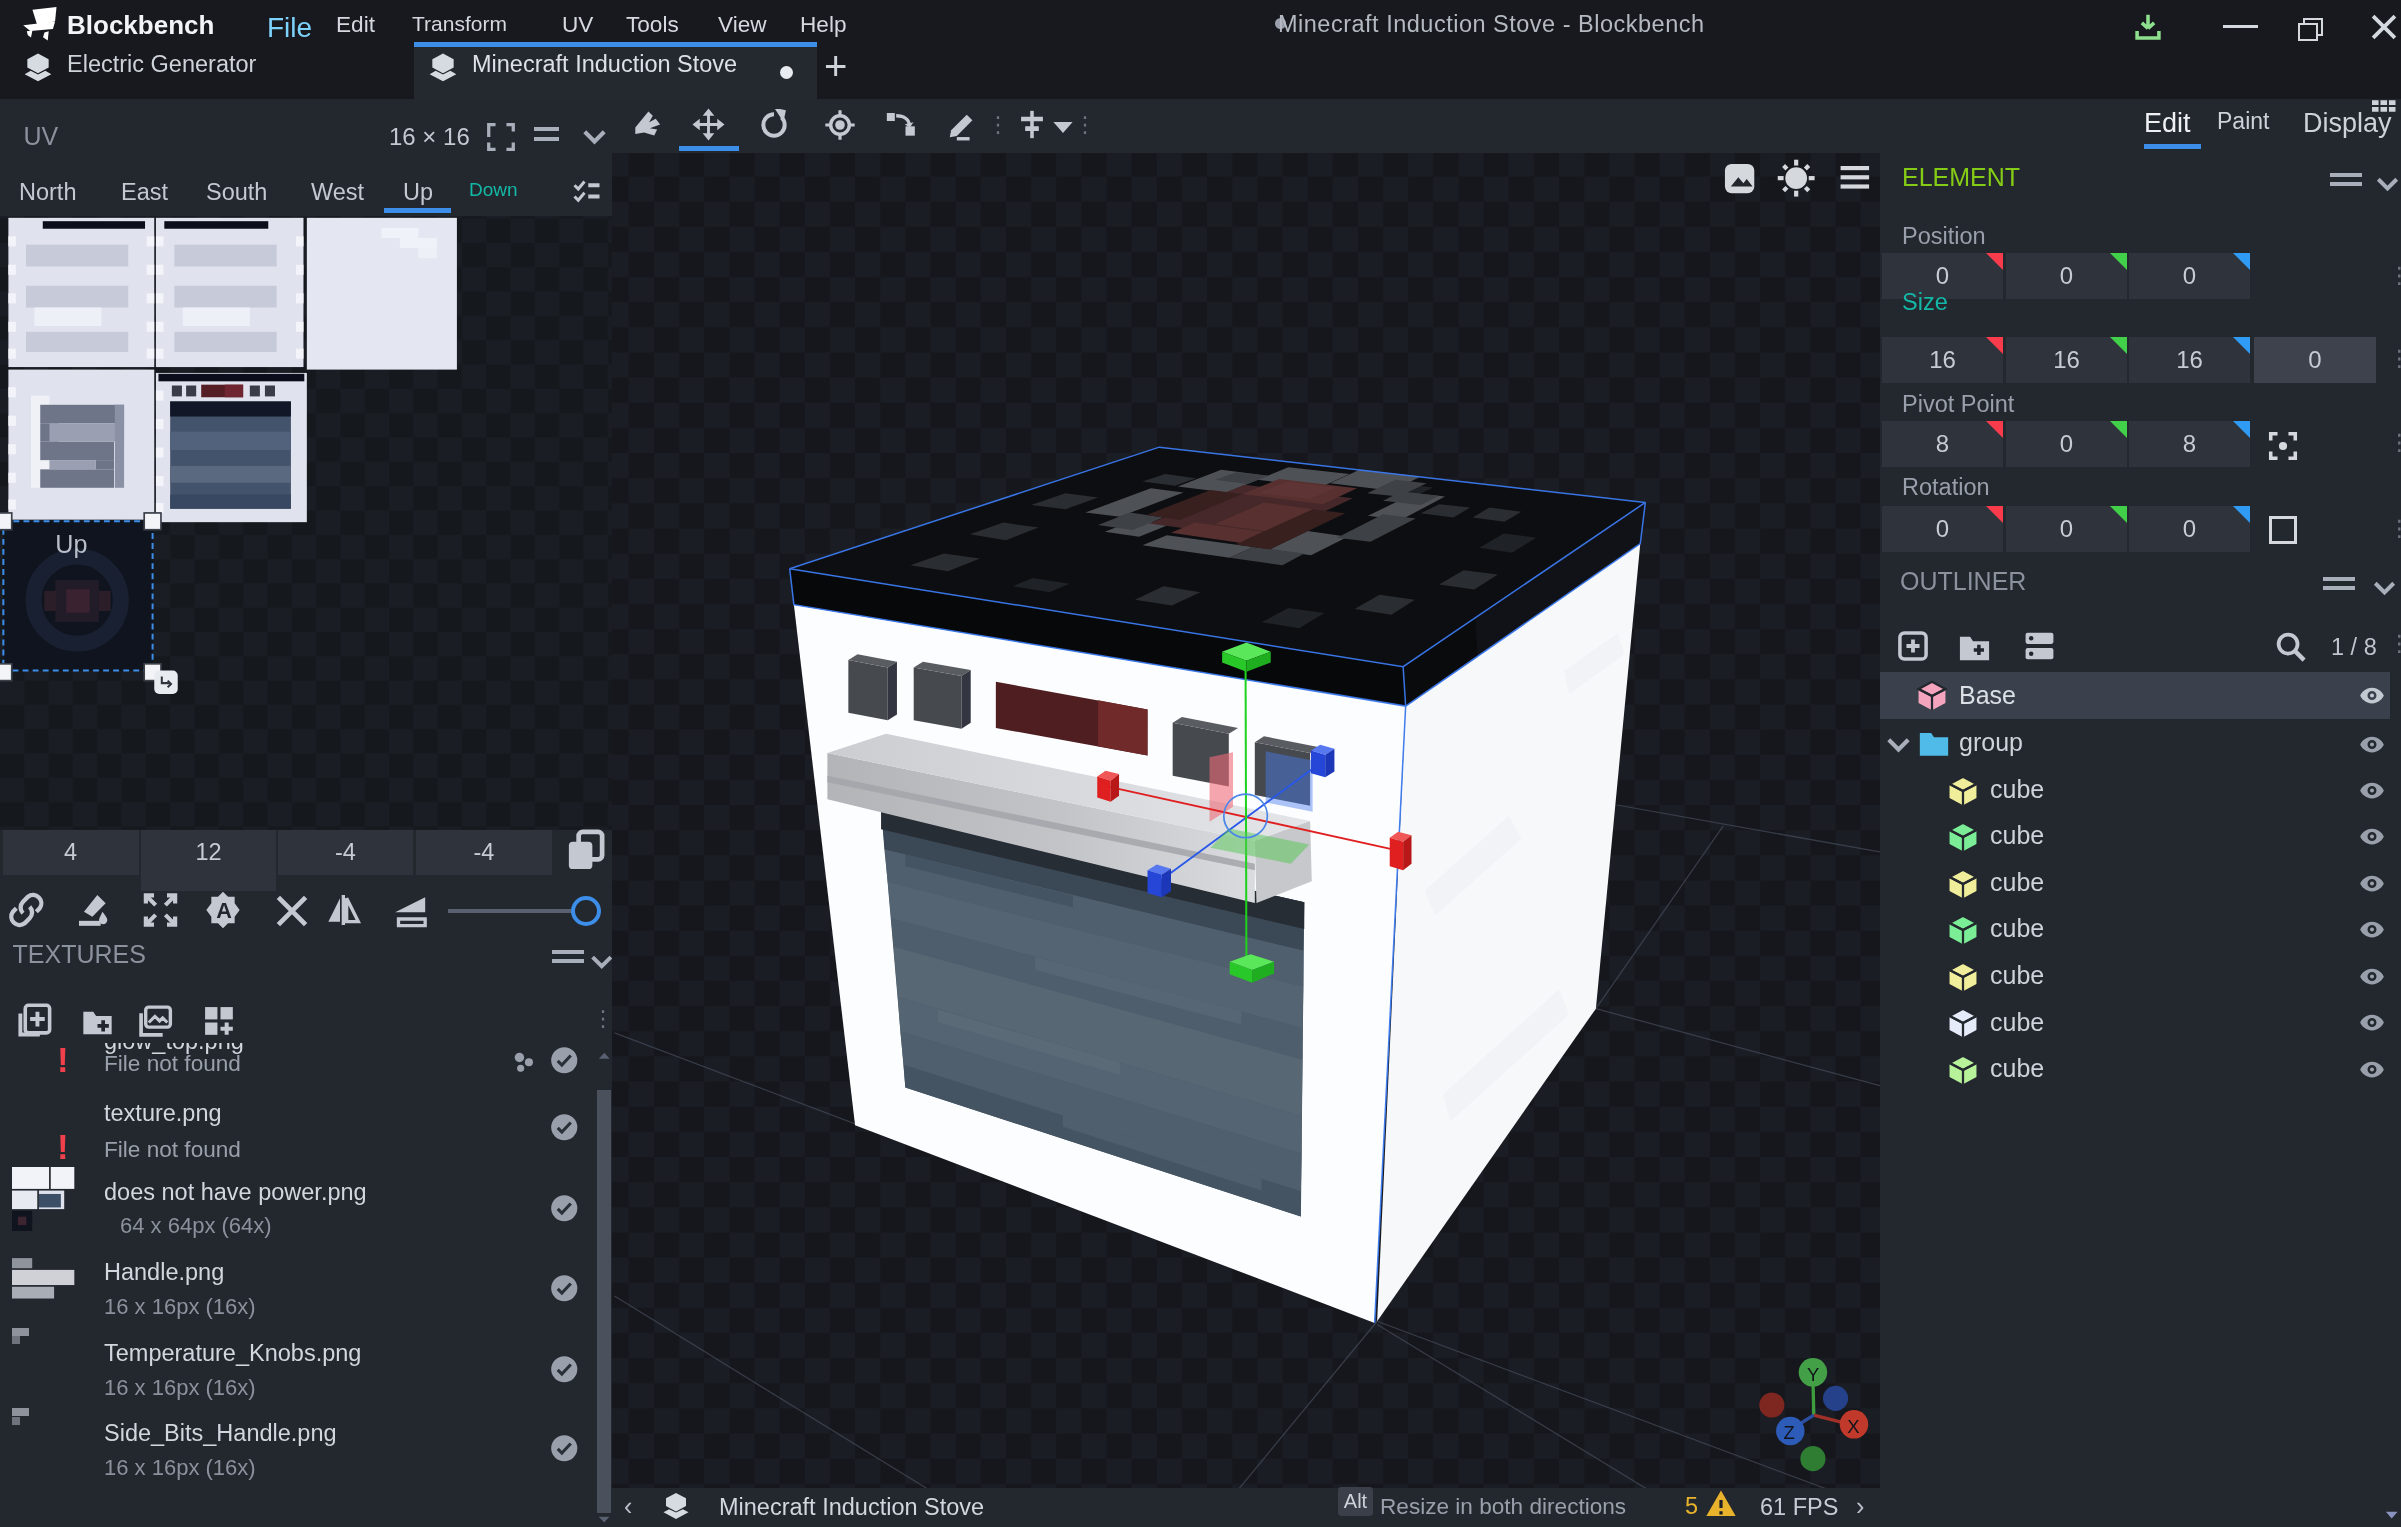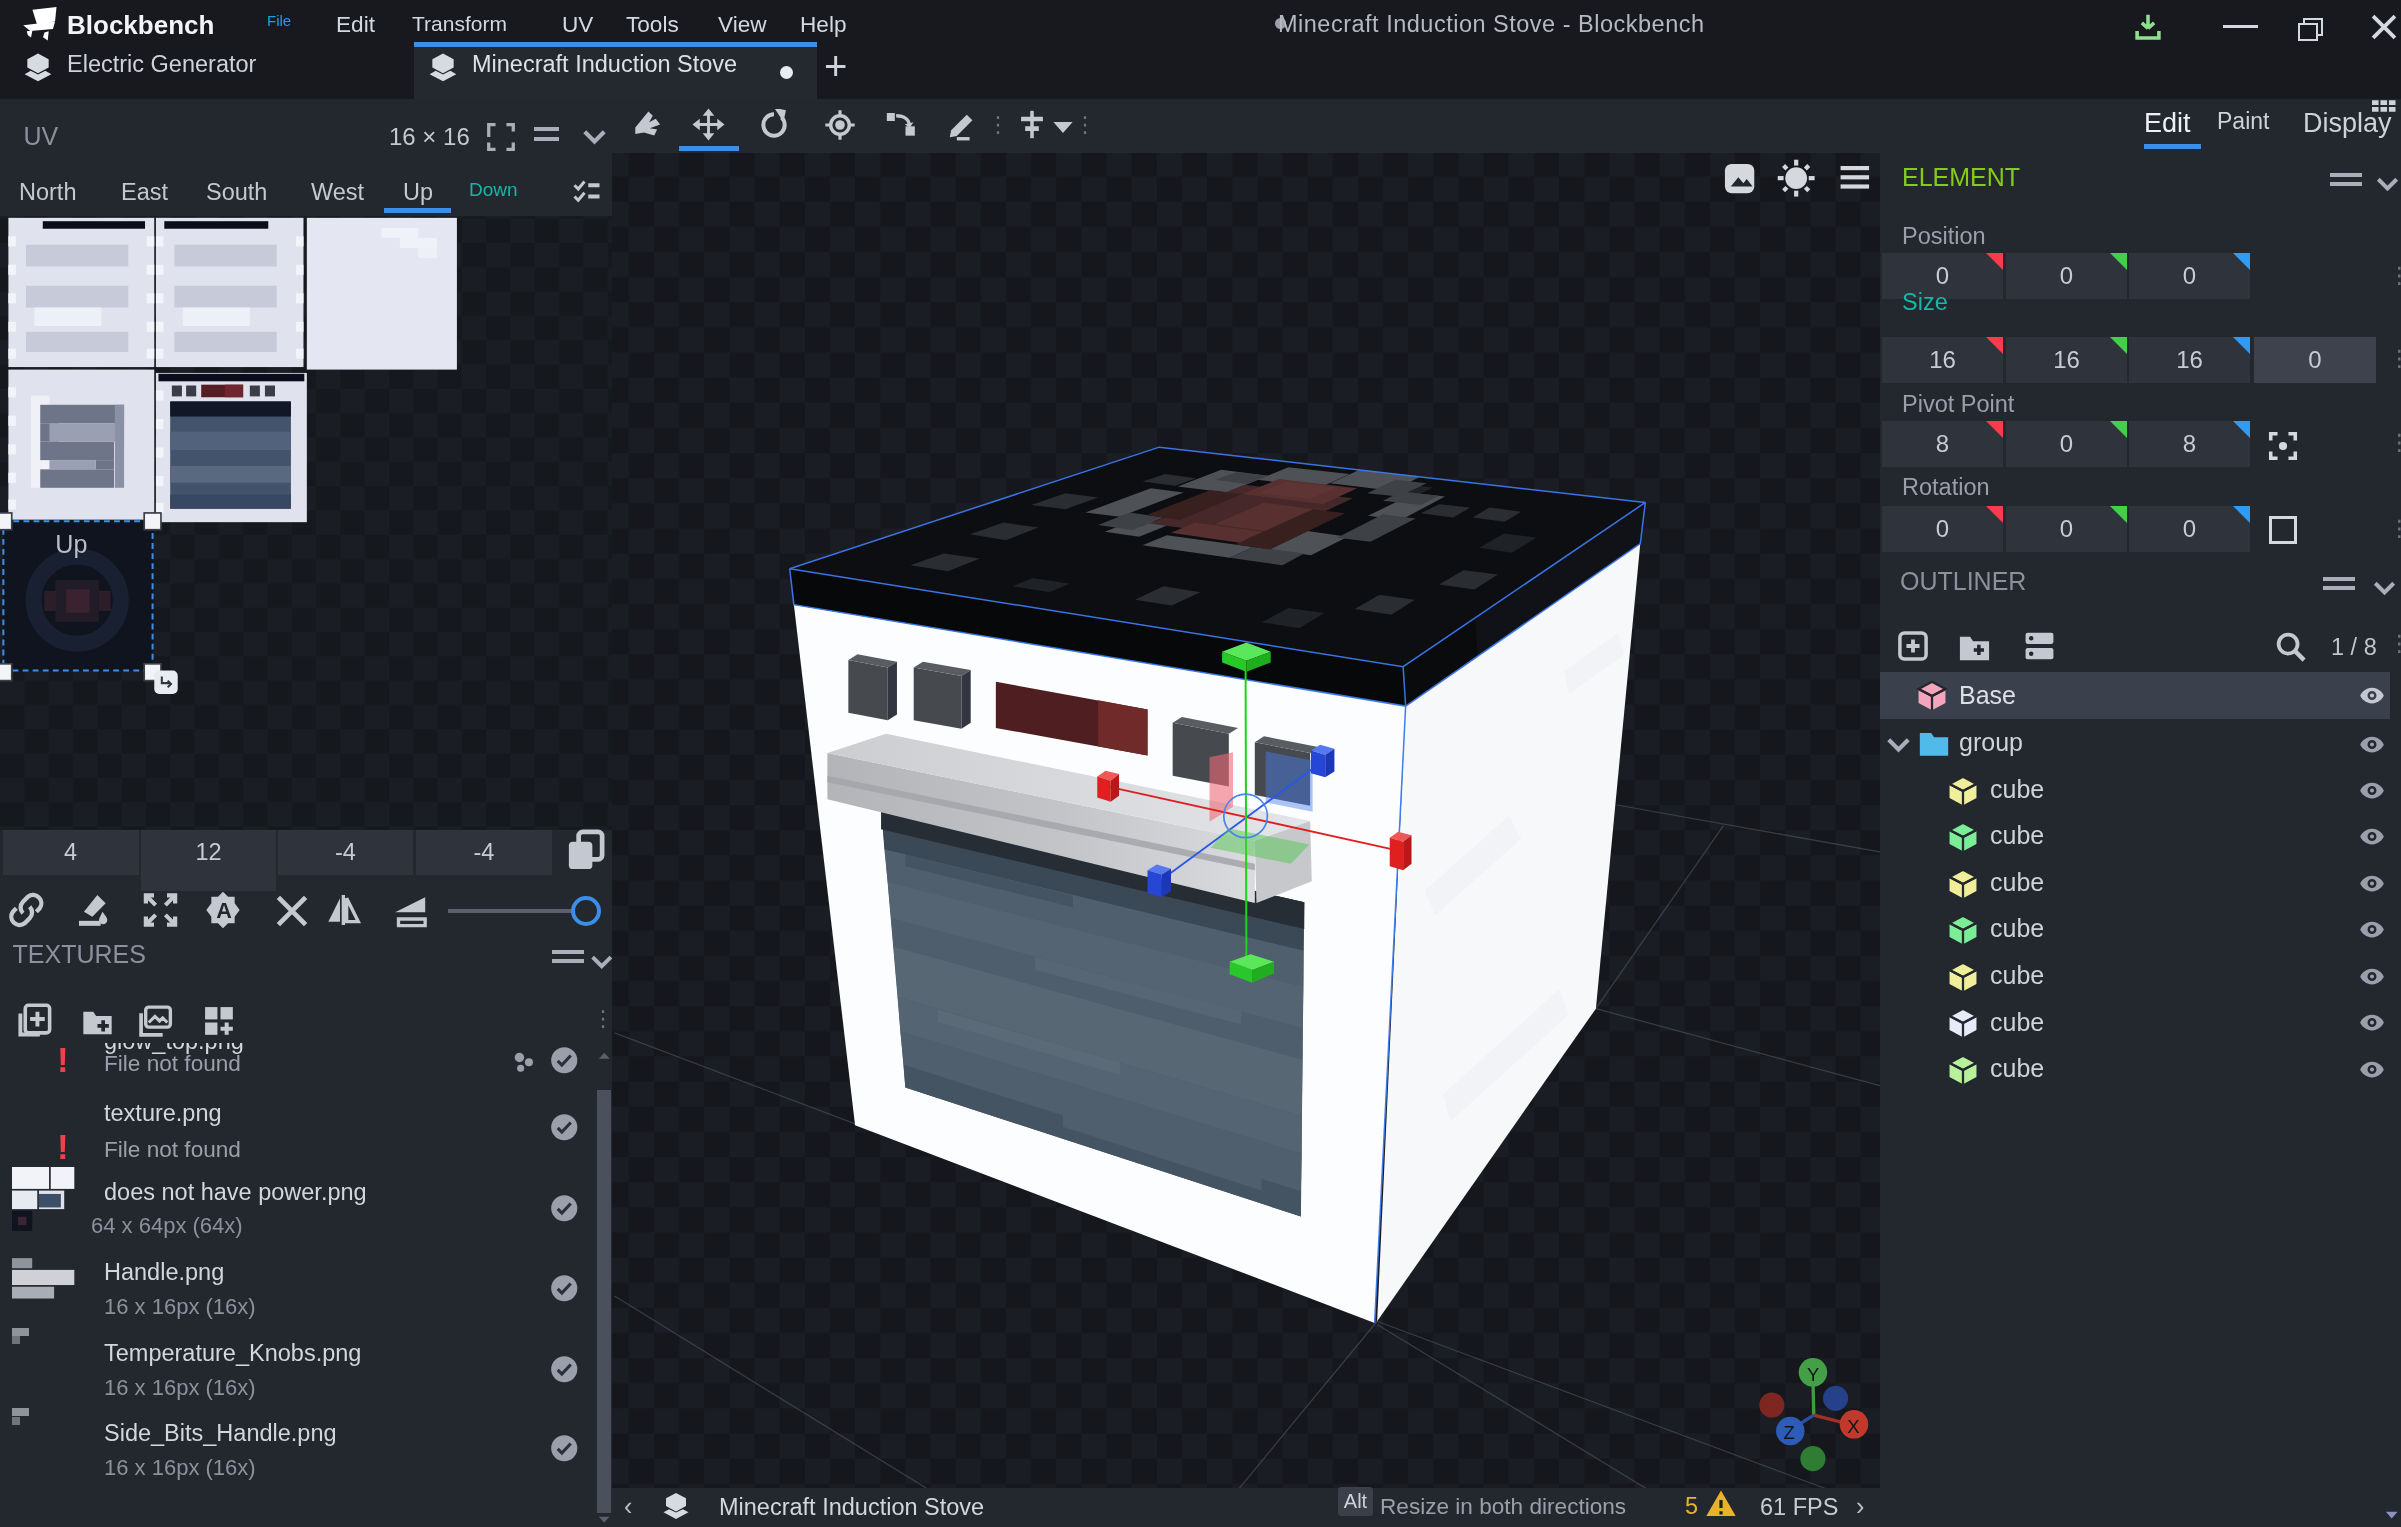--- a/index.html
+++ b/index.html
@@ -11,21 +11,21 @@
 <div class="abs" style="left:0;top:0;width:2401px;height:42px;background:#17191e"></div>
 <svg class="abs" style="left:20px;top:6.7px" width="39" height="34" viewBox="0 0 24 24">
 <g fill="#fff">
 <path d="M7 2 24 0 23 10 10.5 13Z"></path>
 <path d="M0.5 12.8 23 10.3 21.5 15.5 5.5 17Z"></path>
 <path d="M3 17.2 7 16.6 6 21.5 3.8 20Z"></path>
 <path d="M15.5 18 18.5 17.2 17.8 23.6 14.5 21.3Z"></path>
 </g>
   </svg>
 <div class="t" style="left:67px;top:10px;font-size:26px;font-weight:700;color:#f2f4f7">Blockbench</div>
-<div class="t" style="left:267px;top:11.7px;font-size:15px;color:#0ea5e9">File</div>
+<div class="t" style="left:267px;top:11.7px;font-size:28px;color:#7dd3fc">File</div>
 <div class="t" style="left:336px;top:11.7px;font-size:22.6px;color:#d4d8df">Edit</div>
 <div class="t" style="left:412px;top:11.7px;font-size:21px;color:#d4d8df">Transform</div>
 <div class="t" style="left:562px;top:11.7px;font-size:22.6px;color:#d4d8df">UV</div>
 <div class="t" style="left:626px;top:11.7px;font-size:22.6px;color:#d4d8df">Tools</div>
 <div class="t" style="left:718px;top:11.7px;font-size:22.6px;color:#d4d8df">View</div>
 <div class="t" style="left:800px;top:11.7px;font-size:22.6px;color:#d4d8df">Help</div>
 <div class="abs" style="left:1275px;top:18.4px;width:11px;height:11px;border-radius:50%;background:#9aa0ab"></div>
 <div class="t" style="left:1278px;top:11px;font-size:23.5px;letter-spacing:0.5px;color:#b4b9c2">Minecraft Induction Stove - Blockbench</div>
 <svg class="abs" style="left:2132px;top:11.7px" width="32" height="30" viewBox="0 0 22 22">
     <path d="M11 2v10M11 12 6.5 8M11 12l4.5-4" stroke="#8ee08e" stroke-width="2.6" fill="none"></path>
@@ -316,21 +316,21 @@
 <svg class="abs" style="left:11.7px;top:124px" width="64" height="64" viewBox="0 0 76 76">
 <rect x="0" y="0" width="44" height="26" fill="#f2f3f8"></rect>
       <rect x="46" y="0" width="28" height="26" fill="#f2f3f8"></rect>
 <rect x="0" y="28" width="30" height="22" fill="#e8eaf2"></rect>
 <rect x="32" y="28" width="30" height="22" fill="#dfe2ec"></rect>
 <rect x="32" y="32" width="26" height="16" fill="#3c4f66"></rect>
 <rect x="0" y="52" width="24" height="24" fill="#10141f"></rect>
       <rect x="7" y="59" width="10" height="10" fill="#3c2531"></rect>
 </svg>
 <div class="t" style="left:104px;top:136px;font-size:23.5px;color:#d2d6dd">does not have power.png</div>
-<div class="t" style="left:91px;top:170px;font-size:22px;color:#8b919d">64 x 64px (64x)</div>
+<div class="t" style="left:120px;top:170px;font-size:22px;color:#8b919d">64 x 64px (64x)</div>
 <svg class="abs" style="left:550px;top:151px" width="28.5" height="28.5" viewBox="0 0 24 24">
       <circle cx="12" cy="12" r="11" fill="#9aa0ab"></circle>
       <path d="M6.5 12.5 10 16l7.5-8" stroke="#2b2f37" stroke-width="2.6" fill="none"></path>
     </svg>
 <svg class="abs" style="left:11.7px;top:205px" width="64" height="64" viewBox="0 0 76 76">
 <rect x="0" y="12" width="24" height="12" fill="#8f939c"></rect>
 <rect x="0" y="26" width="74" height="18" fill="#cfd1d6"></rect>
 <rect x="0" y="46" width="50" height="14" fill="#a9adb5"></rect>
 </svg>
 <div class="t" style="left:104px;top:216px;font-size:23.5px;color:#d2d6dd">Handle.png</div>

